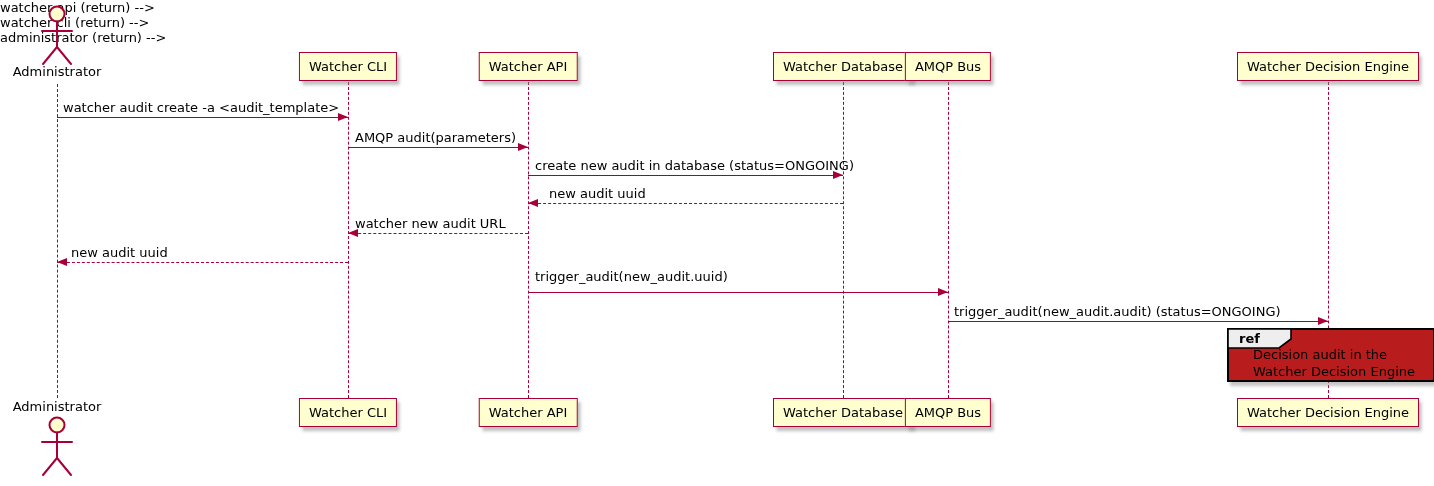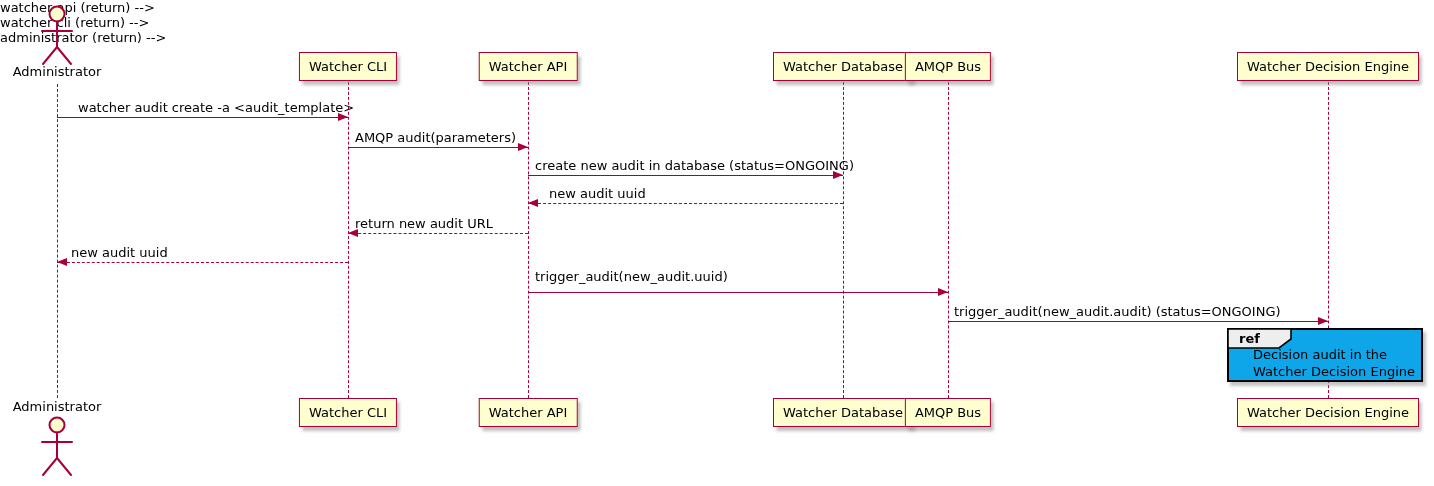--- a/index.html
+++ b/index.html
@@ -74,23 +74,24 @@
   .head.left{
     border-top:4px solid transparent;
     border-bottom:4px solid transparent;
     border-right:10px solid var(--stroke);
   }
   
   .ref-box{
     position:absolute;
     left:1227px;top:328px;
     width:192px;height:50px;
-    background:#0ea5e9;
+    background:#b91c1c;
     border:2px solid var(--ref-border);
     box-shadow:3px 4px 3px rgba(140,140,140,0.5);
+    padding-left:12px;
   }
   .ref-header-svg{position:absolute;left:-2px;top:-2px;}
   .ref-header-svg path{fill:var(--ref-header);stroke:var(--ref-border);stroke-width:1.6;}
   .ref-keyword{
     position:absolute;left:10px;top:1px;
     font-weight:bold;line-height:16px;
   }
   .ref-body{
     position:absolute;left:24px;top:16px;
     line-height:17px;white-space:nowrap;
@@ -121,21 +122,21 @@
 
   
   <div class="pbox top" style="left:348px">Watcher CLI</div>
   <div class="pbox top" style="left:528px">Watcher API</div>
   <div class="pbox top" style="left:843px">Watcher Database</div>
   <div class="pbox top" style="left:948px">AMQP Bus</div>
   <div class="pbox top" style="left:1328px">Watcher Decision Engine</div>
 
   
   <div>
-    <div class="msg-label" style="left:78px;top:101px">watcher audit create -a &lt;audit_template&gt;</div>
+    <div class="msg-label" style="left:63px;top:101px">watcher audit create -a &lt;audit_template&gt;</div>
     <div class="msg-line solid" style="left:57px;top:117px;width:291px"></div>
     <div class="head right" style="left:338px;top:113px"></div>
   </div>
 
   
   <div>
     <div class="msg-label" style="left:355px;top:131px">AMQP audit(parameters)</div>
     <div class="msg-line solid" style="left:348px;top:147px;width:180px"></div>
     <div class="head right" style="left:518px;top:143px"></div>
   </div>
@@ -149,21 +150,21 @@
 
    watcher api (return) --&gt;
   <div>
     <div class="msg-label" style="left:549px;top:187px">new audit uuid</div>
     <div class="msg-line dashed" style="left:528px;top:203px;width:315px"></div>
     <div class="head left" style="left:528px;top:199px"></div>
   </div>
 
    watcher cli (return) --&gt;
   <div>
-    <div class="msg-label" style="left:355px;top:217px">return new audit URL</div>
+    <div class="msg-label" style="left:355px;top:217px">watcher new audit URL</div>
     <div class="msg-line dashed" style="left:348px;top:233px;width:180px"></div>
     <div class="head left" style="left:348px;top:229px"></div>
   </div>
 
    administrator (return) --&gt;
   <div>
     <div class="msg-label" style="left:71px;top:246px">new audit uuid</div>
     <div class="msg-line dashed" style="left:57px;top:262px;width:291px"></div>
     <div class="head left" style="left:57px;top:258px"></div>
   </div>

